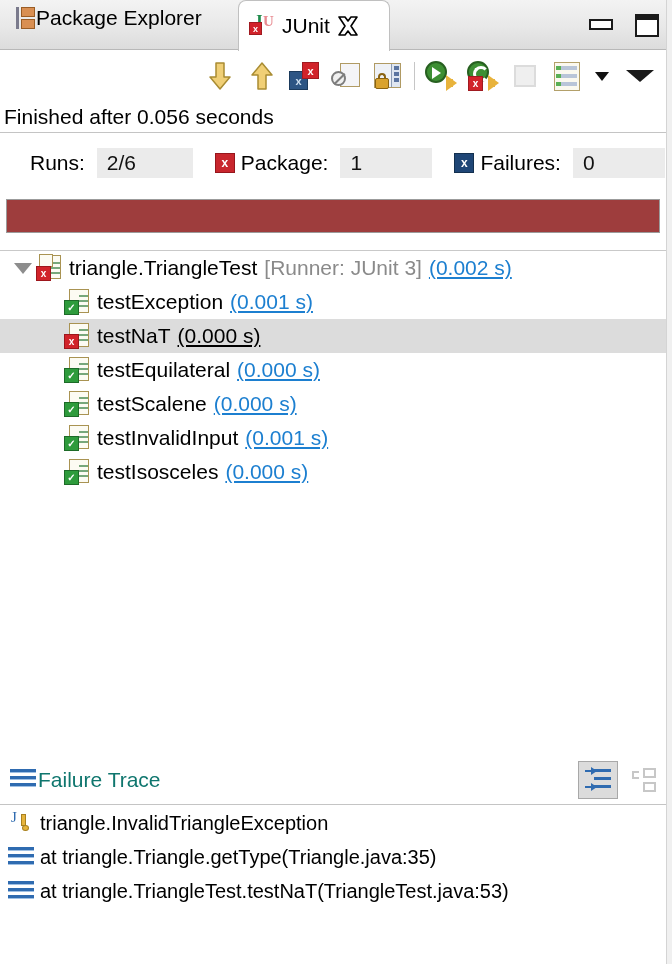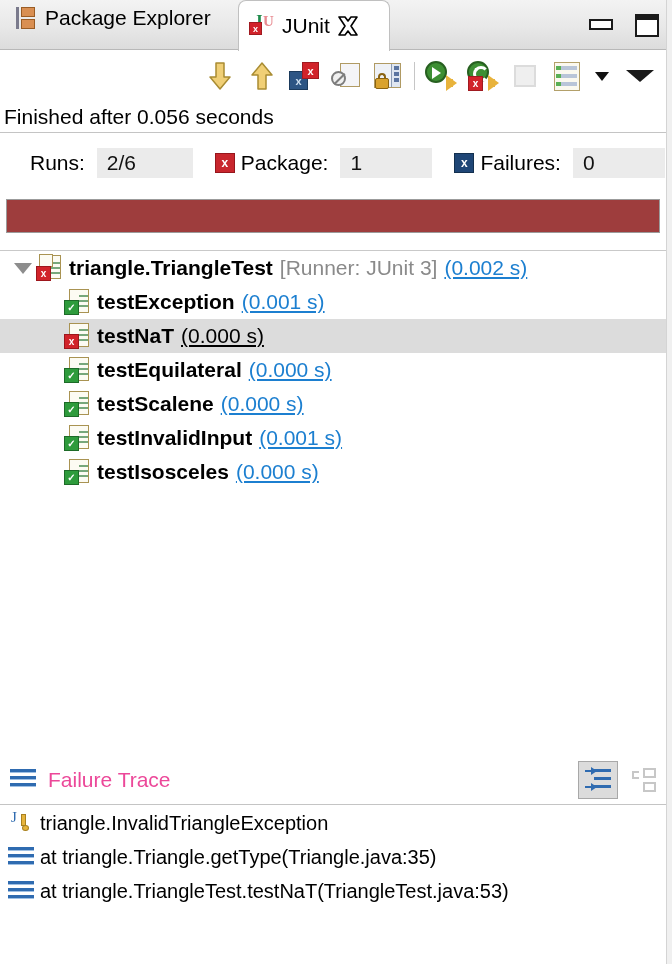--- a/index.html
+++ b/index.html
@@ -12,21 +12,21 @@
   body { position: relative; }
 
   
   .tabbar {
     position: absolute; left: 0; top: 0; width: 672px; height: 50px;
     background: linear-gradient(to bottom, #f3f3f3 0%, #e8e8e8 55%, #dcdcdc 100%);
     border-bottom: 1px solid #b8b8b8;
   }
   .tab {
     position: absolute; top: 0; height: 36px;
-    display: flex; align-items: center; gap: 9px;
+    display: flex; align-items: center; 
     padding: 0 14px;
   }
   .tab-inactive { left: 2px; }
   .tab-active {
     left: 238px; width: 152px;
     background: #ffffff;
     border: 1px solid #c0c0c0; border-bottom: none;
     border-radius: 8px 8px 0 0;
     height: 51px;
     padding: 0 10px;
@@ -250,36 +250,36 @@
     position: absolute; left: 0px; bottom: 0px; width: 15px; height: 15px;
     font-size: 10px; font-weight: bold; color: #fff;
     display: flex; align-items: center; justify-content: center;
   }
   .tico .badge.pass { background: #2e9b3c; border: 1px solid #1d6b28; }
   .tico .badge.fail { background: #d1232a; border: 1px solid #9d161c; }
   .tico.cls .doc2 {
     position: absolute; left: 3px; top: -1px; width: 14px; height: 13px;
     background: #fcfbf3; border: 1.5px solid #a99352;
   }
-  .t-name { color: #000; font-weight: bold; }
+  .t-name { color: #000; }
   .t-runner { color: #8a8a8a; margin-left: 7px; }
   .t-time { color: #1c7fd0; margin-left: 7px; text-decoration: underline; }
   .t-time.plain { color: #000; }
 
   
   .ft-header {
     position: absolute; left: 0; top: 755px; width: 672px; height: 50px;
     display: flex; align-items: center; border-bottom: 1px solid #c4c4c4;
   }
   .stack-ico { width: 26px; height: 22px; flex: none; margin-left: 10px; }
   .stack-ico span {
     display: block; height: 4px; margin-bottom: 3px;
     background: #2f6bb0; border-bottom: 1px solid #9fc0e4;
   }
-  .ft-title { font-size: 21px; color: #ec4899; margin-left: 12px; }
+  .ft-title { font-size: 21px; color: #0f766e; margin-left: 2px; }
   .ft-btns { position: absolute; right: 8px; top: 6px; display: flex; gap: 6px; }
   .ft-btn {
     width: 40px; height: 38px; position: relative;
     display: flex; align-items: center; justify-content: center;
   }
   .ft-btn.pressed { background: #dcdcdc; border: 1px solid #a8a8a8; }
   .filter-ico { position: relative; width: 26px; height: 26px; }
   .filter-ico .ln {
     position: absolute; right: 0; width: 17px; height: 3px; background: #2f6bb0;
   }

